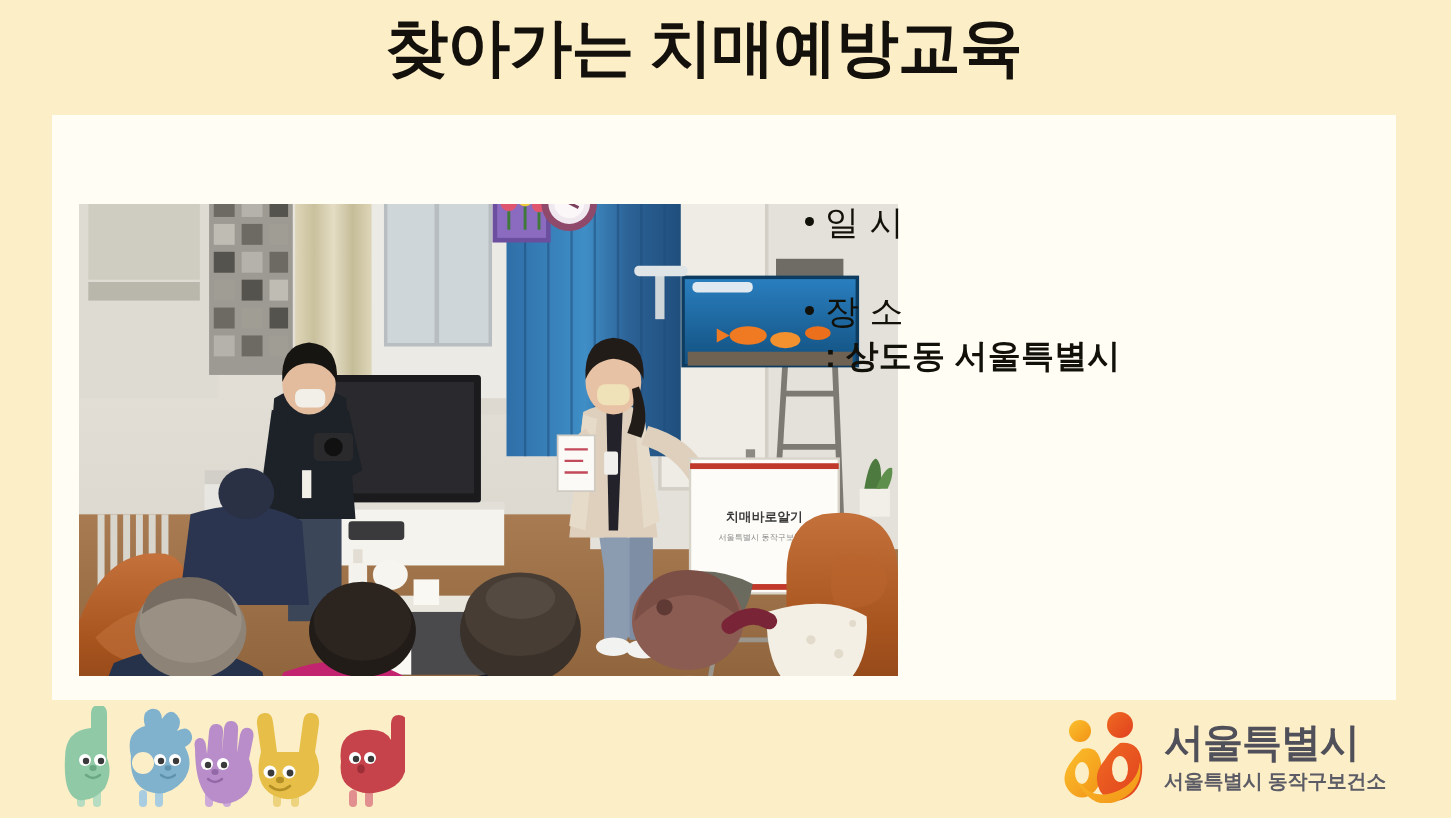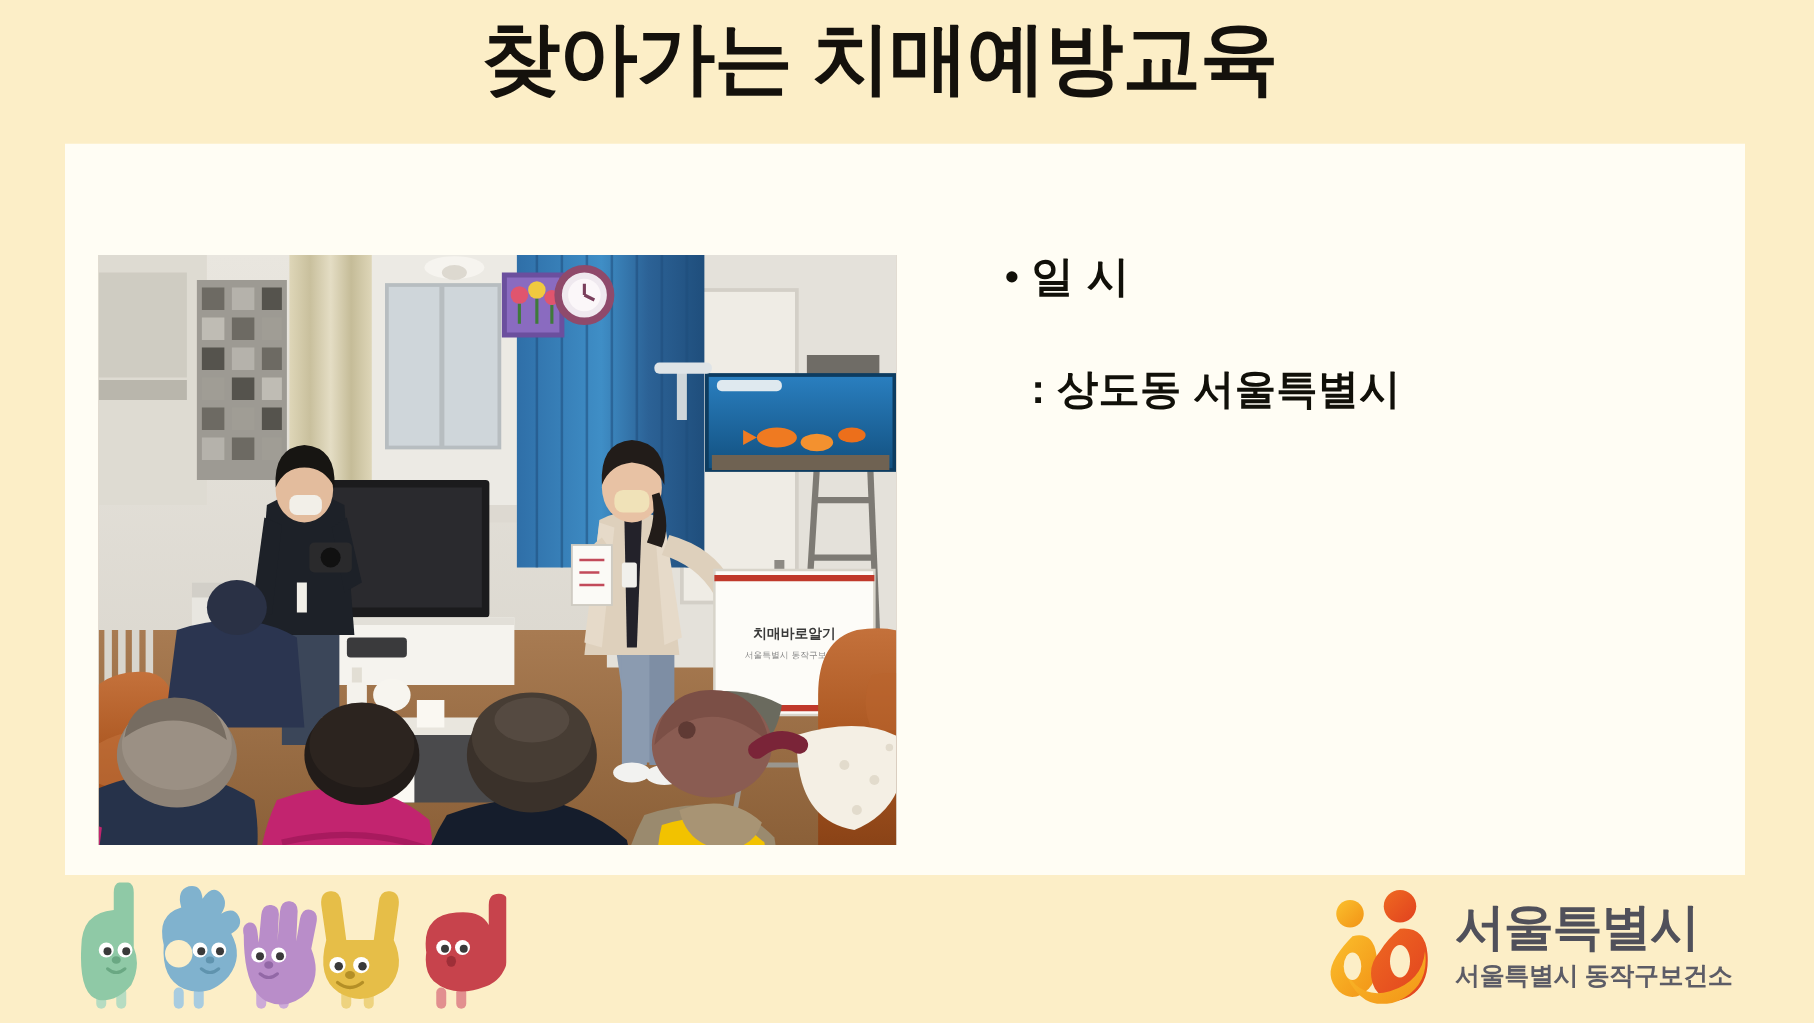--- a/index.html
+++ b/index.html
@@ -35,42 +35,42 @@
     position:absolute;
     left:52px; top:115px;
     width:1344px; height:585px;
     background:#fffdf4;
   }
 
   
   #photo {
     position:absolute;
     left:27px; top:89px;
-    width:638px; height:472px;
+    width:819px; height:472px;
     overflow:hidden;
     background:#8d7a68;
     text-align:center;
   }
   #photo svg { display:block; width:100%; height:100%; }
 
   
   #info-block {
     position:absolute;
     left:753px; top:85px;
     width:565px;
     color:#111009;
   }
   .info-group { margin-bottom:44px; }
   .info-group:last-child { margin-bottom:0; }
 
   .info-head {
     display:flex;
     align-items:flex-start;
     font-size:34px;
-    font-weight:700;
+    font-weight:400;
     line-height:1.32;
     letter-spacing:0.5px;
     white-space:nowrap;
   }
   .info-bullet {
     display:inline-block;
     width:9px; height:9px;
     border-radius:50%;
     background:#111009;
     margin-right:11px;
@@ -397,20 +397,24 @@
     <div id="info-block">
 
       <div class="info-group">
         <div class="info-head">
           <span class="info-bullet"></span>
           <span>일 시</span>
         </div>
       </div>
 
       <div class="info-group">
+        <div class="info-head">
+          <span class="info-bullet"></span>
+          <span>장 소</span>
+        </div>
         <div class="info-detail">: 상도동 서울특별시</div>
       </div>
 
 
     </div>
   </div>
 
   <div id="mascots">
     <svg viewBox="0 0 350 105" aria-hidden="true">
 

